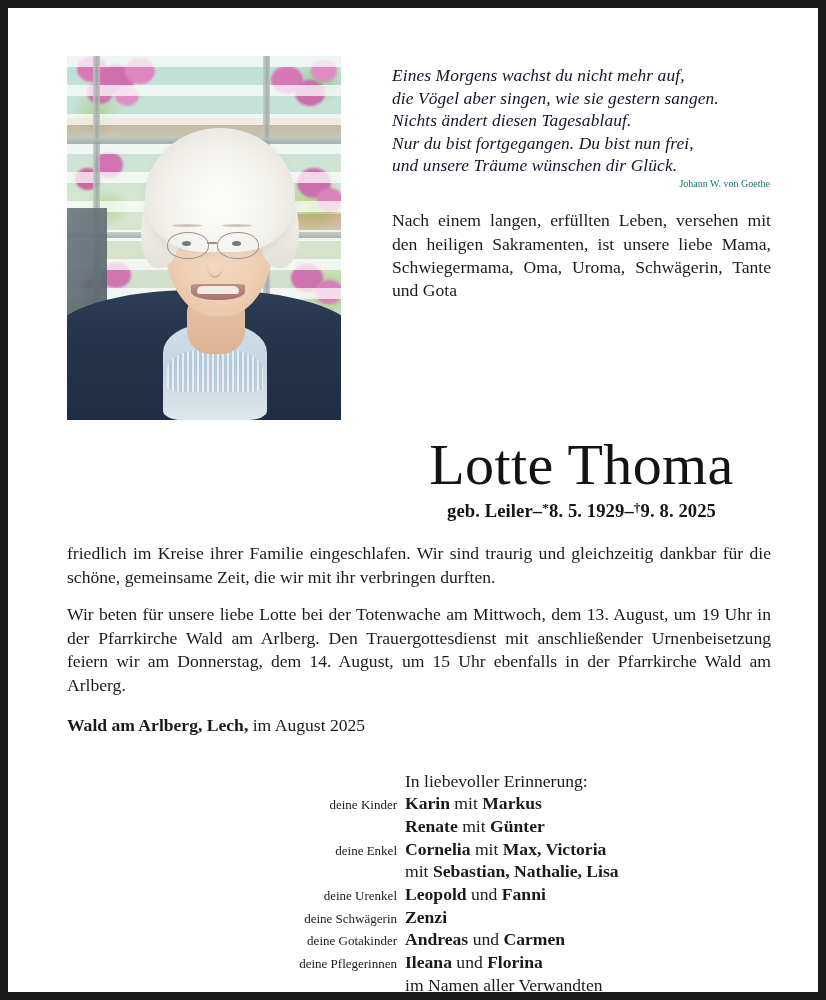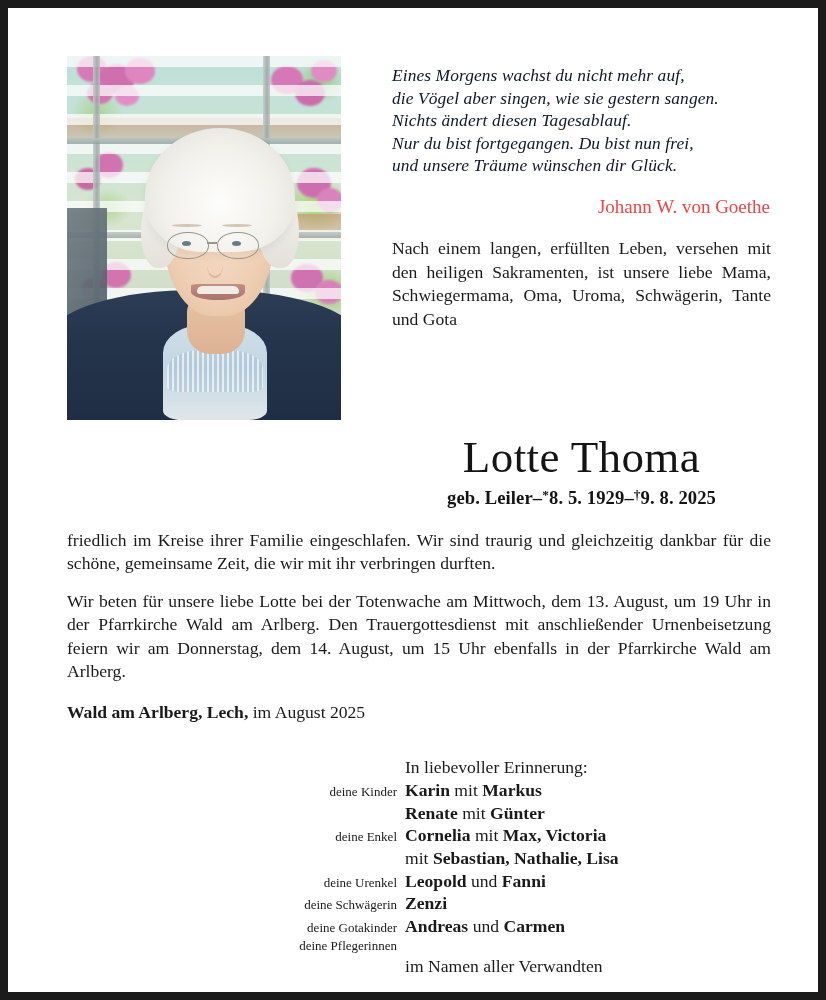--- a/index.html
+++ b/index.html
@@ -246,43 +246,43 @@
   .poem {
     font-style: italic;
     font-size: 17.4px;
     line-height: 1.295;
     color: #0f172a;
     letter-spacing: .1px;
   }
   .poem-author {
     text-align: right;
     font-style: normal;
-    font-size: 19px;
+    font-size: 10px;
     line-height: 1.25;
-    color: #ef4444;
-    margin-top: 18px;
+    color: #0f766e;
+    margin-top: 1px;
     padding-right: 1px;
   }
   .intro {
     font-size: 17.6px;
     line-height: 1.33;
     color: #1a1a1a;
     text-align: justify;
     margin-top: 19px;
   }
 
   
   .name-block {
     text-align: center;
     margin-top: 15px;
     margin-left: 274px;
     padding-left: 51px;
   }
   .deceased-name {
-    font-size: 45px;
+    font-size: 58px;
     line-height: 1.02;
     color: #141414;
     letter-spacing: .4px;
     font-weight: 400;
   }
   .deceased-dates {
     font-size: 18.6px;
     font-weight: bold;
     color: #141414;
     margin-top: 6px;
@@ -467,20 +467,21 @@
           <div class="fam-row">
             <div class="fam-label">deine Schwägerin</div>
             <div class="fam-names"><b>Zenzi</b></div>
           </div>
           <div class="fam-row">
             <div class="fam-label">deine Gotakinder</div>
             <div class="fam-names"><b>Andreas</b> und <b>Carmen</b></div>
           </div>
           <div class="fam-row">
             <div class="fam-label">deine Pflegerinnen</div>
+            <div class="fam-names"><b>Ileana</b> und <b>Florina</b></div>
           </div>
         </div>
       <div class="fam-row fam-closing">
         <div class="fam-label"></div>
         <div class="fam-names">im Namen aller Verwandten</div>
       </div>
     </div>
 
     <div class="footer-note">Anstelle von Blumen bitten wir um Zuwendungen an den Krankenpflegeverein Klostertal-Arlberg.</div>
 

